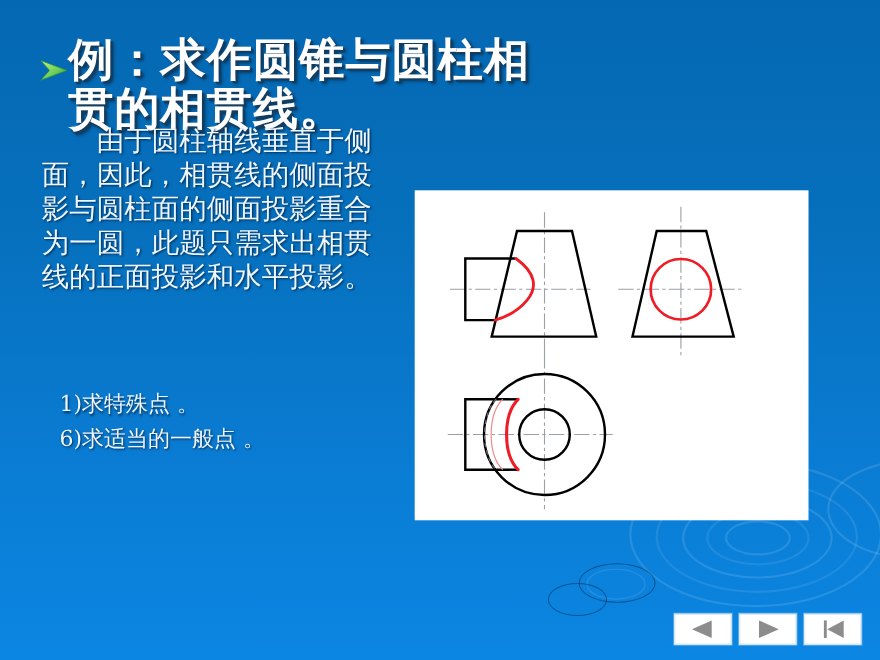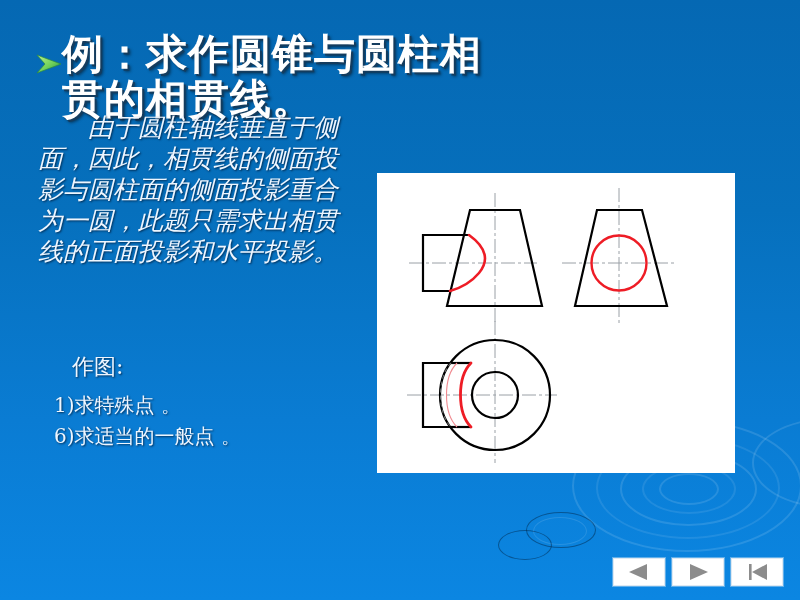--- a/index.html
+++ b/index.html
@@ -34,21 +34,20 @@
     font-family:"DejaVu Serif","Liberation Serif",serif;
   }
 
   
   #body-para{
     position:absolute;left:38px;top:112px;width:318px;
     font-size:25px;line-height:31px;color:#eef6ff;
     text-indent:50px;
     text-shadow:1px 1px 2px rgba(0,20,45,.75);
     font-family:"DejaVu Serif","Liberation Serif",serif;
-    font-style:italic;
   }
 
   
   #steps{
     position:absolute;left:50px;top:352px;width:330px;
     color:#eef6ff;
     font-family:"DejaVu Serif","Liberation Serif",serif;
     text-shadow:1px 1px 2px rgba(0,20,45,.75);
   }
   #steps .heading{font-size:22px;line-height:30px;margin-left:22px;margin-bottom:8px;}
@@ -100,21 +99,20 @@
         </linearGradient>
       </defs>
       <path d="M1 1 L25 10 L1 19 L9 10 Z" fill="url(#gbul)" stroke="#2e8b3d" stroke-width="0.7"></path>
     </svg>
     <div id="title-text">例：求作圆锥与圆柱相贯的相贯线。</div>
   </div>
 
   <div id="body-para">由于圆柱轴线垂直于侧面，因此，相贯线的侧面投影与圆柱面的侧面投影重合为一圆，此题只需求出相贯线的正面投影和水平投影。</div>
 
   <div id="steps">
-    <div class="heading">作图:</div>
     <div class="step">1)求特殊点 。</div>
     <div class="step">6)求适当的一般点 。</div>
   </div>
 
   <div id="drawing-panel">
     <svg id="drawing-svg" viewBox="0 0 358 300">
 
       <g>
 
         <line x1="118" y1="20" x2="118" y2="152" stroke="#9aa0a6" stroke-width="1" stroke-dasharray="14,3,3,3"></line>

